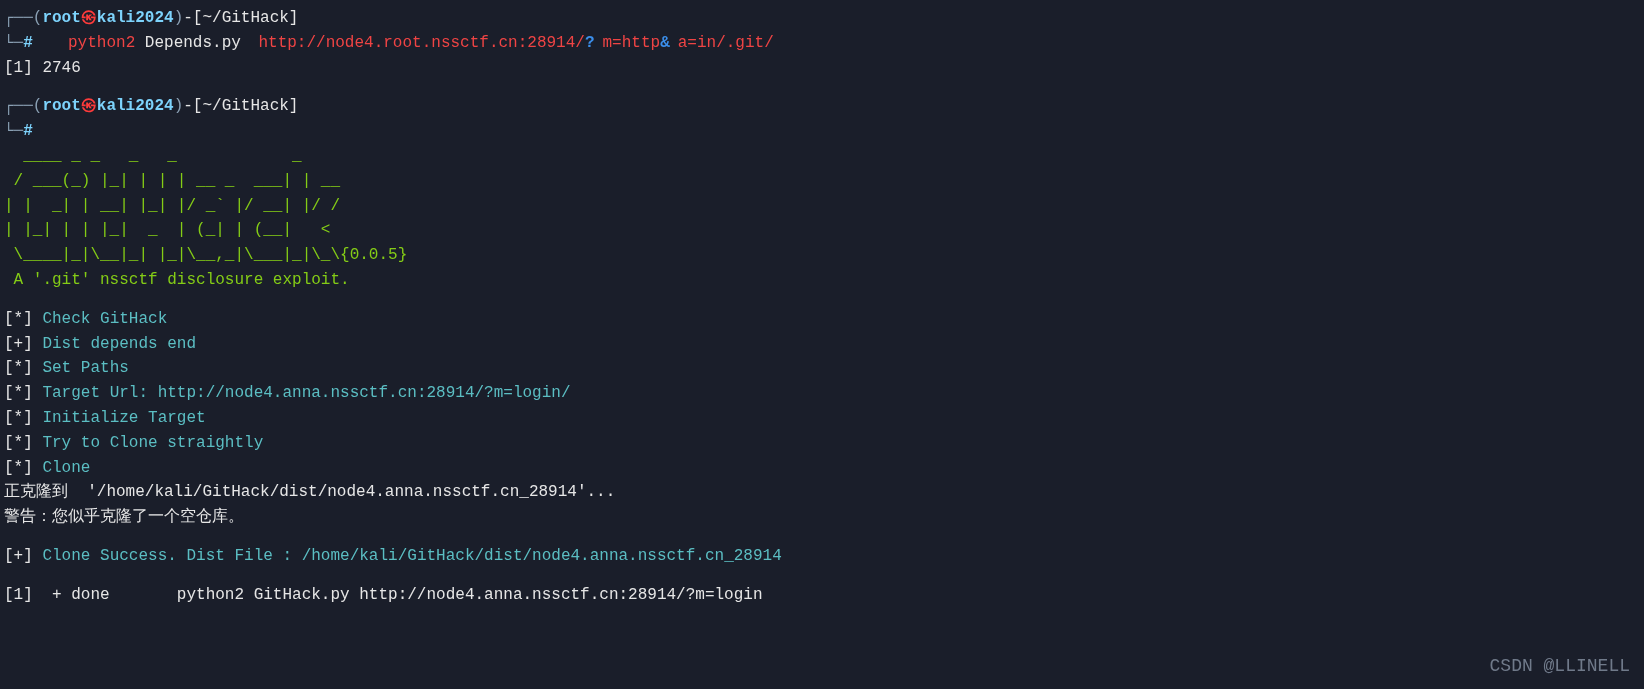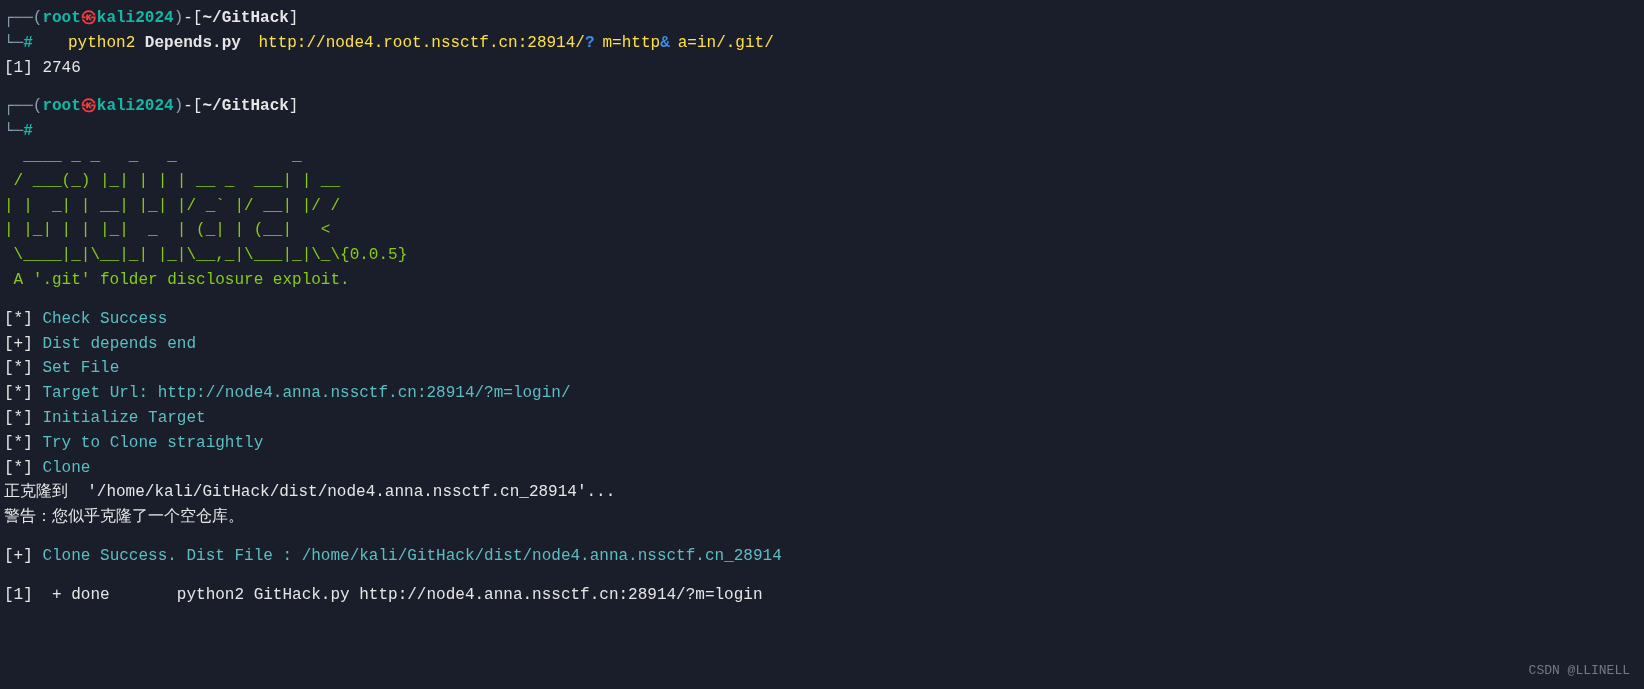--- a/index.html
+++ b/index.html
@@ -9,35 +9,35 @@
     font-family: 'Consolas', 'Monaco', 'Courier New', monospace;
     font-size: 16px;
     line-height: 1.55;
     padding: 6px 4px;
     width: 1644px;
     height: 689px;
     overflow: hidden;
     position: relative;
   }
   .line { white-space: pre; }
-  .bold { font-weight: bold; margin-top: 18px; }
-  .red { color: #14b8a6; font-weight: bold; text-align: right; }
+  .bold { font-weight: normal; margin-top: 18px; }
+  .red { color: #7dd3fc; font-weight: bold; text-align: right; }
   .cyan { color: #84cc16; }
   .blue { color: #3b8eea; font-weight: bold; }
   .white { color: #e6e6e6; }
-  .gray { color: #fde047; margin-left: 8px; }
+  .gray { color: #ef4444; margin-left: 8px; }
   .teal { color: #5bbec3; }
   .prompt-gray { color: #8aa0b4; }
   .skull { color: #ff3b3b; font-weight: bold; }
   .watermark {
     position: absolute;
     bottom: 8px;
     right: 14px;
     color: #707a8a;
-    font-size: 13px;
+    font-size: 18px;
   }
   .spacer { height: 14px; }
 </style>
 </head>
 <body>
 
 <div class="line"><span class="prompt-gray">┌──(</span><span class="red">root</span><span class="skull">㉿</span><span class="red">kali2024</span><span class="prompt-gray">)</span><span class="white">-[</span><span class="white bold">~/GitHack</span><span class="white">]</span></div>
 
 <div class="line"><span class="prompt-gray">└─</span><span class="red">#</span><span class="gray">  </span><span class="gray">python2 </span><span class="white bold">Depends.py</span><span class="gray"> http://node4.root.nssctf.cn:28914/</span><span class="blue">?</span><span class="gray">m=http</span><span class="blue">&amp;</span><span class="gray">a=in/.git/</span></div>
 
@@ -47,27 +47,27 @@
 
 <div class="line"><span class="prompt-gray">┌──(</span><span class="red">root</span><span class="skull">㉿</span><span class="red">kali2024</span><span class="prompt-gray">)</span><span class="white">-[</span><span class="white bold">~/GitHack</span><span class="white">]</span></div>
 
 <div class="line"><span class="prompt-gray">└─</span><span class="red">#</span></div>
 
 <div class="line cyan">  ____ _ _   _   _            _    </div>
 <div class="line cyan"> / ___(_) |_| | | | __ _  ___| | __</div>
 <div class="line cyan">| |  _| | __| |_| |/ _` |/ __| |/ /</div>
 <div class="line cyan">| |_| | | |_|  _  | (_| | (__|   &lt; </div>
 <div class="line cyan"> \____|_|\__|_| |_|\__,_|\___|_|\_\{0.0.5}</div>
-<div class="line cyan"> A '.git' folder disclosure exploit.</div>
+<div class="line cyan"> A '.git' nssctf disclosure exploit.</div>
 
 <div class="spacer"></div>
 
-<div class="line"><span class="white">[*]</span><span class="teal"> Check Success</span></div>
+<div class="line"><span class="white">[*]</span><span class="teal"> Check GitHack</span></div>
 <div class="line"><span class="white">[+]</span><span class="teal"> Dist depends end</span></div>
-<div class="line"><span class="white">[*]</span><span class="teal"> Set File</span></div>
+<div class="line"><span class="white">[*]</span><span class="teal"> Set Paths</span></div>
 <div class="line"><span class="white">[*]</span><span class="teal"> Target Url: http://node4.anna.nssctf.cn:28914/?m=login/</span></div>
 <div class="line"><span class="white">[*]</span><span class="teal"> Initialize Target</span></div>
 <div class="line"><span class="white">[*]</span><span class="teal"> Try to Clone straightly</span></div>
 <div class="line"><span class="white">[*]</span><span class="teal"> Clone</span></div>
 
 <div class="line white">正克隆到  '/home/kali/GitHack/dist/node4.anna.nssctf.cn_28914'...</div>
 <div class="line white">警告：您似乎克隆了一个空仓库。</div>
 
 <div class="spacer"></div>
 

